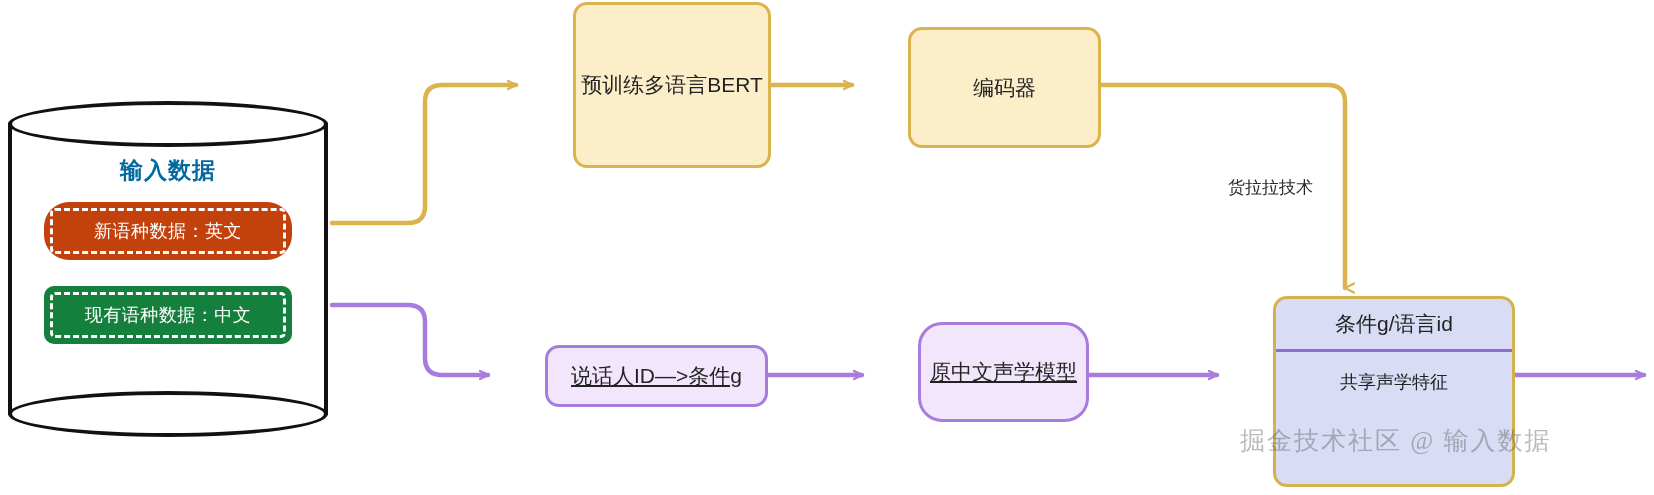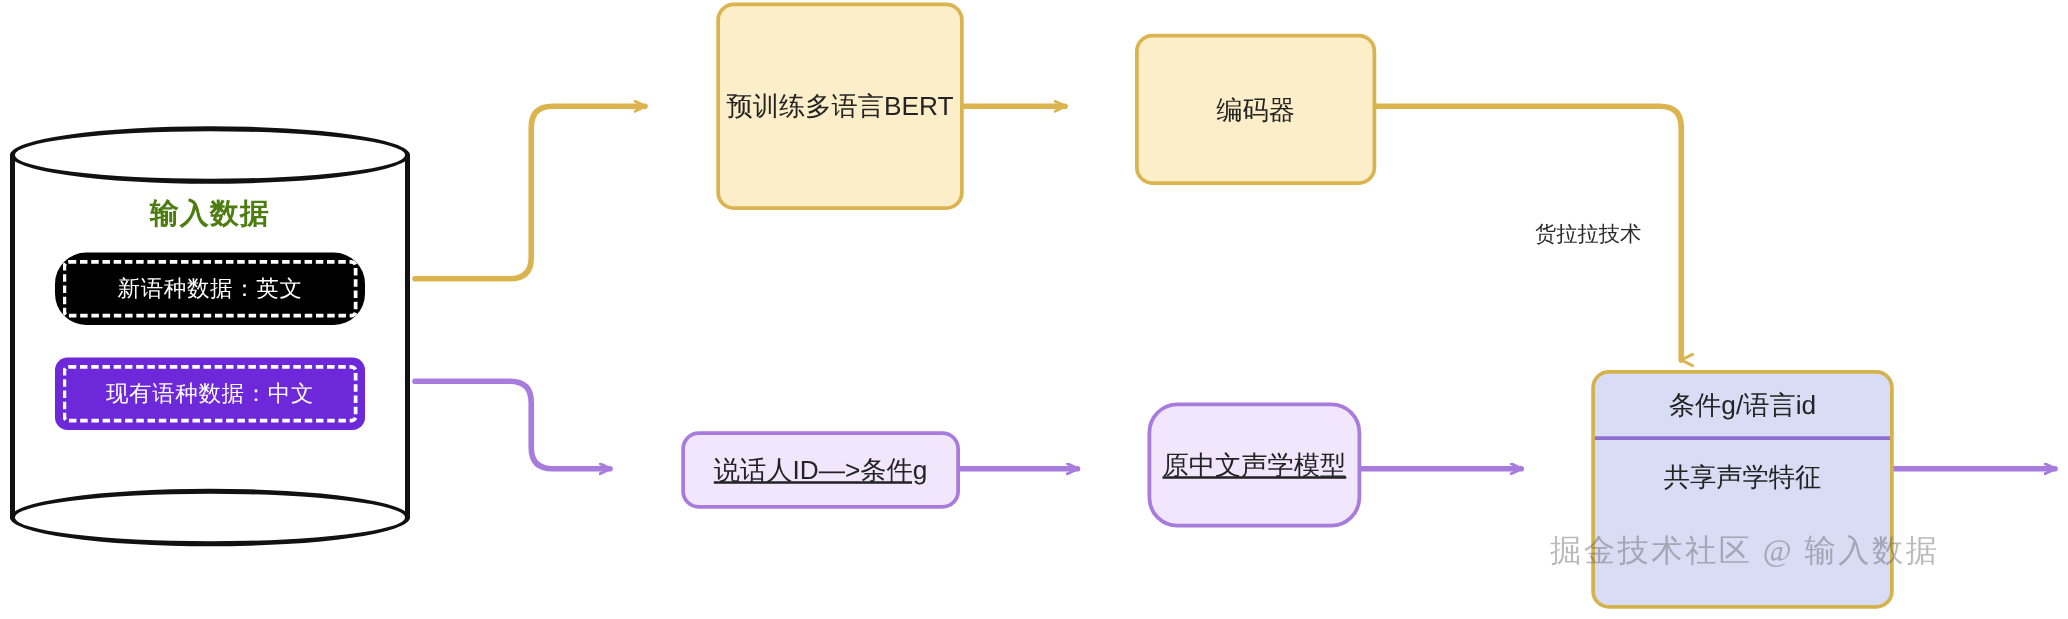--- a/index.html
+++ b/index.html
@@ -75,21 +75,21 @@
   .cyl-inner {
     position: absolute;
     left: 0; top: 30px;
     width: 320px; height: 280px;
     display: flex;
     flex-direction: column;
     align-items: center;
   }
   .cyl-title {
     font-size: 23px;
-    color: #4d7c0f;
+    color: #0369a1;
     font-weight: 700;
     letter-spacing: 1px;
     margin-top: 24px;
     margin-bottom: 16px;
   }
   .chip {
     box-sizing: border-box;
     width: 248px;
     height: 58px;
     border-radius: 10px;
@@ -101,22 +101,22 @@
     letter-spacing: 0.5px;
     position: relative;
   }
   .chip .chip-dash {
     position: absolute;
     left: 6px; top: 6px; right: 6px; bottom: 6px;
     border: 3px dashed #ffffff;
     border-radius: 5px;
     pointer-events: none;
   }
-  .chip-gold { background: #000000; margin-bottom: 26px; border-radius: 25px; }
-  .chip-purple { background: #6d28d9; }
+  .chip-gold { background: #c2410c; margin-bottom: 26px; border-radius: 25px; }
+  .chip-purple { background: #15803d; }
 
   
   .box-gold {
     background: #fbeec9;
     border: 3px solid #dcb44f;
     border-radius: 14px;
     color: #232323;
     font-size: 21px;
   }
   .box-purple {
@@ -143,21 +143,21 @@
     align-items: center;
     justify-content: center;
     font-size: 21px;
     border-bottom: 3px solid #8e6fd0;
   }
   .blue-row-bottom {
     height: 60px;
     display: flex;
     align-items: center;
     justify-content: center;
-    font-size: 21px;
+    font-size: 18px;
   }
 
   .edge-label {
     position: absolute;
     font-size: 17px;
     color: #2a2a2a;
     white-space: nowrap;
   }
 
   .watermark {

